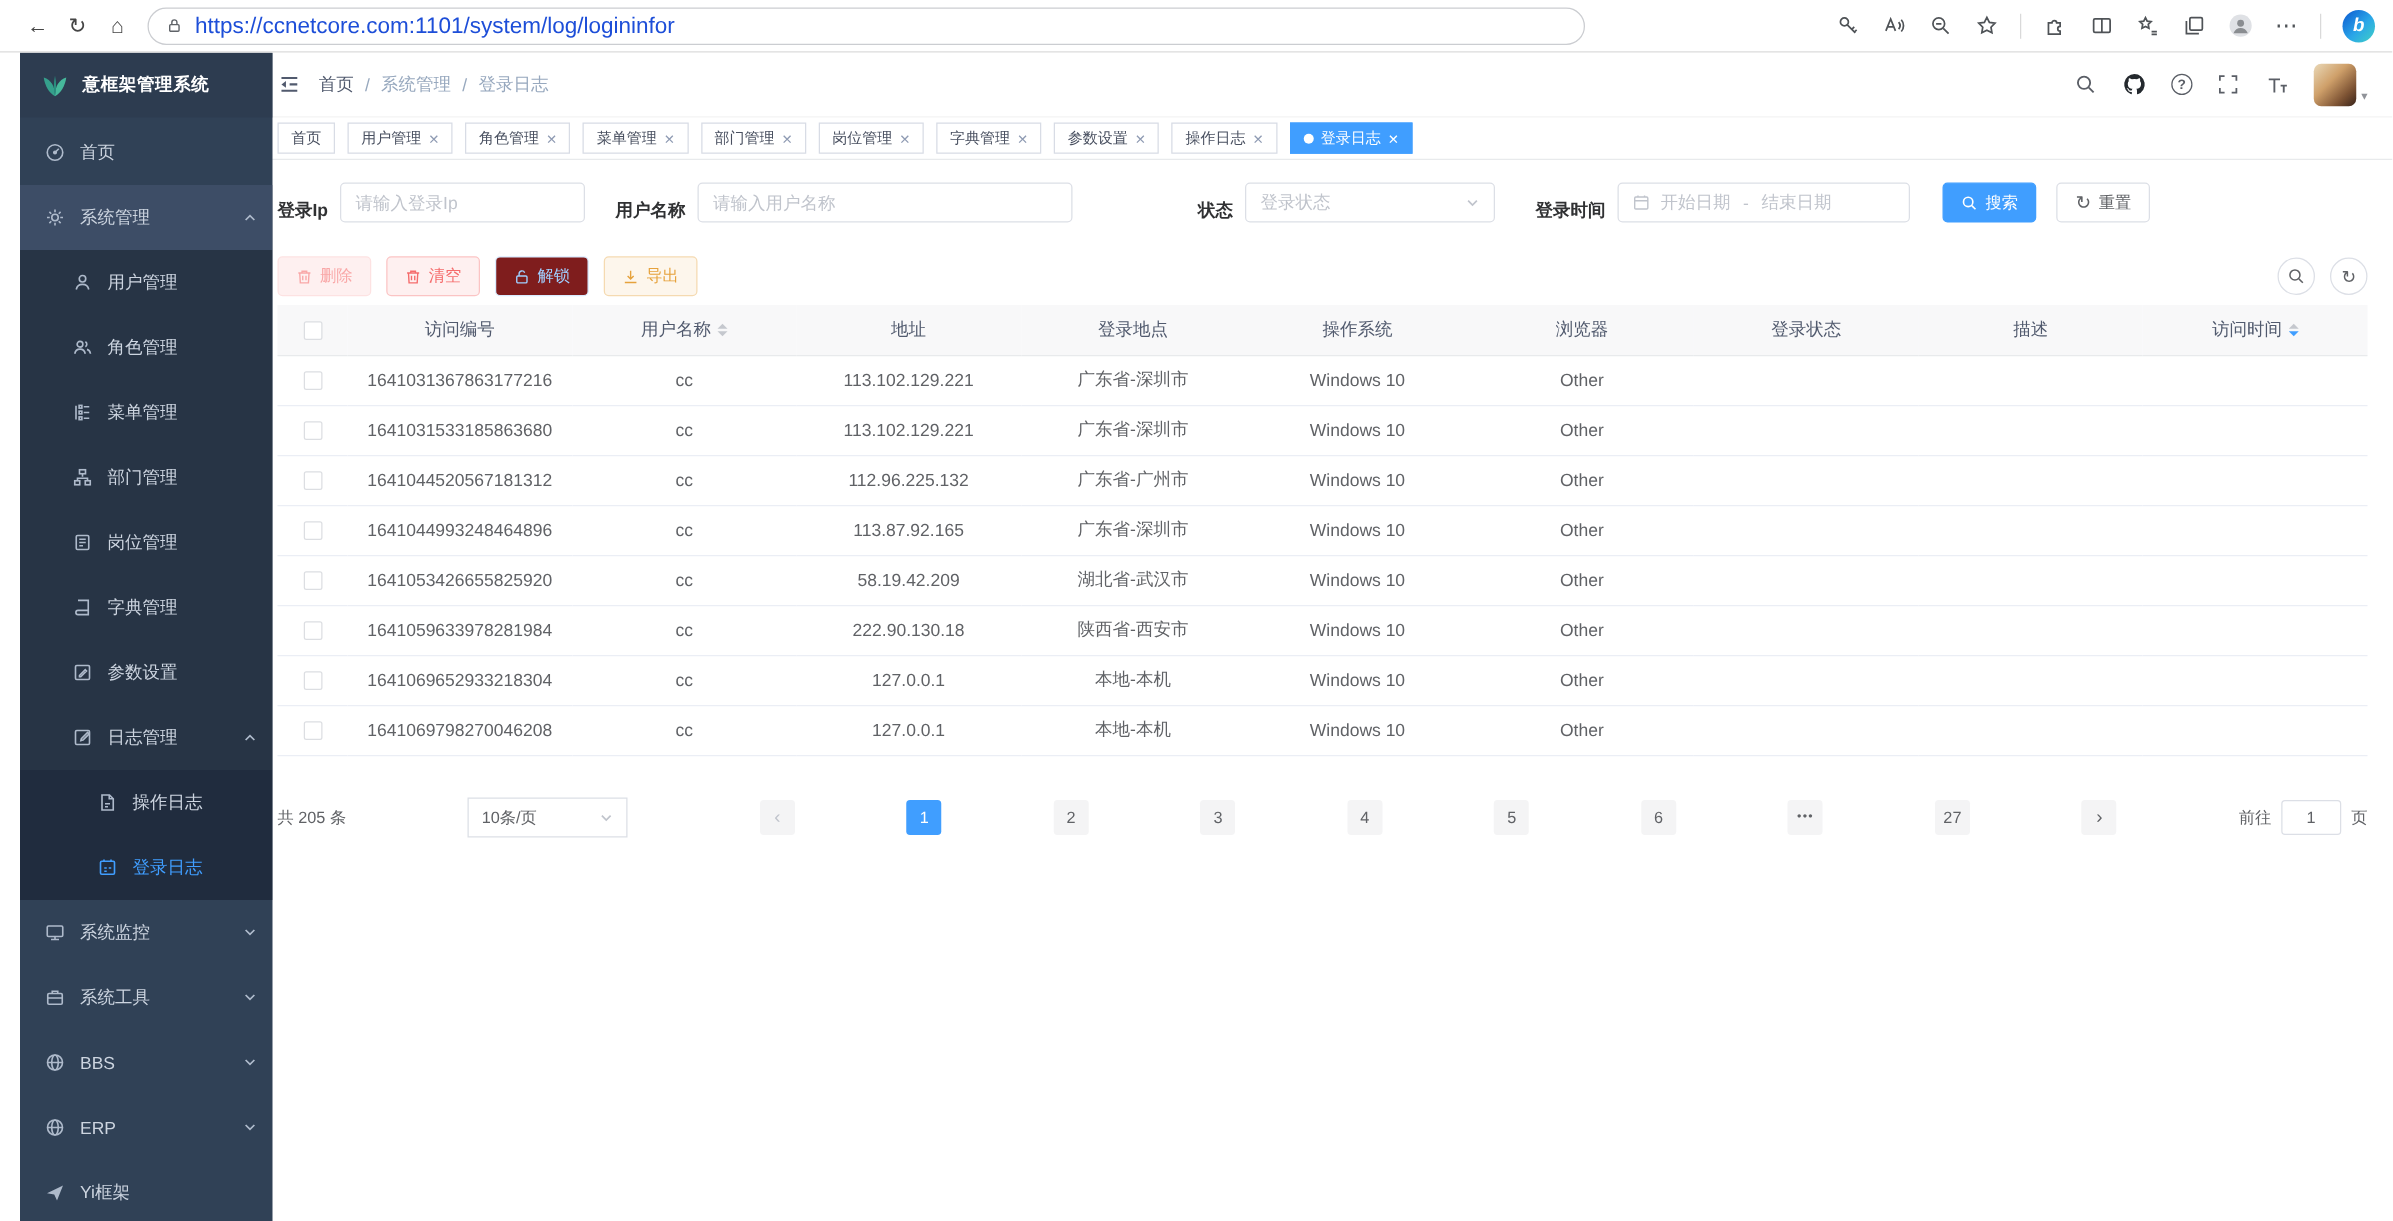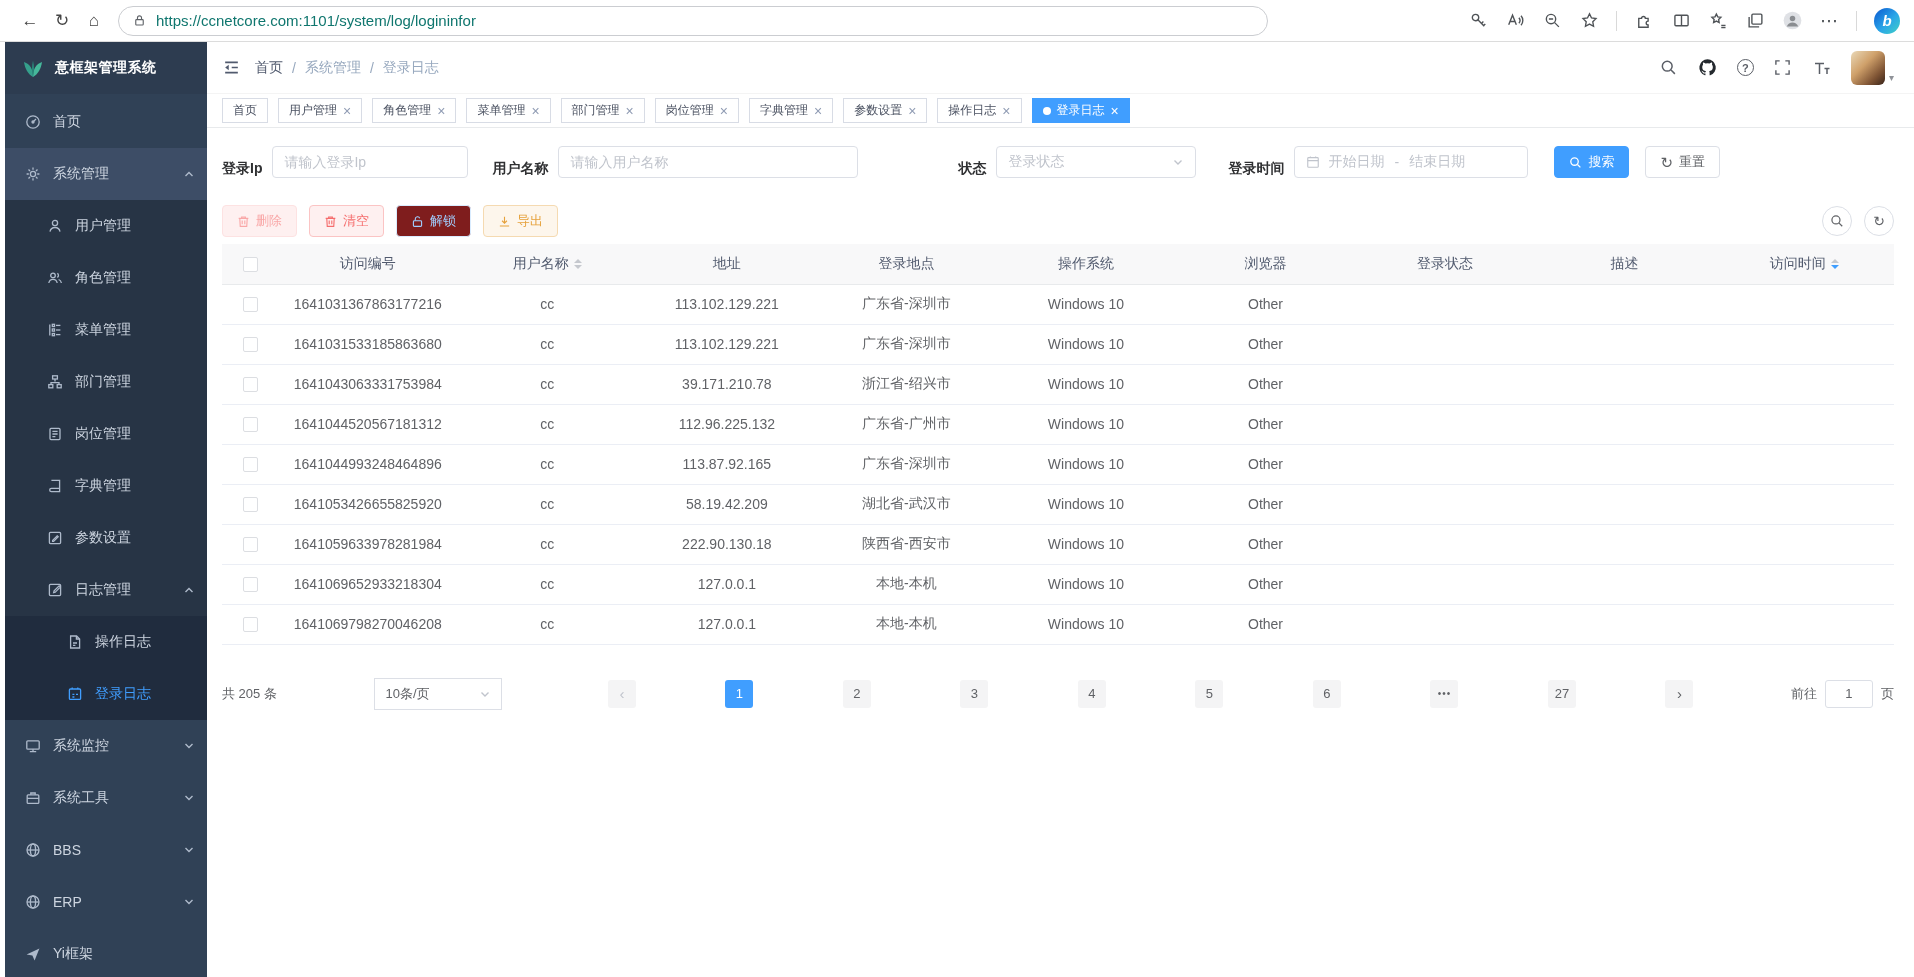--- a/index.html
+++ b/index.html
@@ -4,28 +4,28 @@
 <style>
 *{margin:0;padding:0;box-sizing:border-box}
 html,body{width:1914px;height:977px}
 body{font-family:"Liberation Sans","DejaVu Sans",sans-serif;font-size:14px;color:#303133;background:#fff;overflow:hidden;position:relative}
 svg{display:block}
 
 
 #browser{position:absolute;top:0;left:0;width:100%;height:42px;background:#fff;border-bottom:1px solid #dcdcdc;display:flex;align-items:center;padding:0 14px;z-index:30}
 .bbtn{width:32px;height:32px;border-radius:6px;display:flex;align-items:center;justify-content:center;color:#454545;font-size:17px;cursor:pointer;flex:none}
 #url-pill{width:1150px;height:30px;margin-left:8px;border:1px solid #cbcdd1;border-radius:15px;display:flex;align-items:center;padding:0 14px;gap:10px;background:#fff;flex:none}
-#url-text{font-size:15px;color:#0f766e;white-space:nowrap;overflow:hidden}
+#url-text{font-size:18px;color:#1d4ed8;white-space:nowrap;overflow:hidden}
 #browser-right{margin-left:auto;display:flex;align-items:center;gap:17px;color:#4f5357}
 #browser-right .bico{width:20px;height:20px;display:flex;align-items:center;justify-content:center;cursor:pointer}
 .bdiv{width:1px;height:20px;background:#d9d9d9}
 #bing-btn{width:26px;height:26px;border-radius:50%;background:linear-gradient(135deg,#0b57d0,#2aa6e8 55%,#41d1c5);display:flex;align-items:center;justify-content:center;color:#fff;font-weight:700;font-size:15px;cursor:pointer;font-style:italic}
 
 
-#sidebar{position:absolute;left:5px;top:42px;bottom:0;width:202px;background:#304156;overflow:hidden;z-index:20}
+#sidebar{position:absolute;left:16px;top:42px;bottom:0;width:202px;background:#304156;overflow:hidden;z-index:20}
 #brand{height:52px;display:flex;align-items:center;gap:10px;padding:0 0 0 16px;background:#2d3c50}
 #brand-label{color:#fff;font-weight:700;font-size:14px;letter-spacing:.5px}
 #sidebar-menu{padding-top:2px}
 .menu-item{height:52px;display:flex;align-items:center;gap:12px;padding:0 12px 0 20px;color:#cdd5e0;font-size:14px;cursor:pointer}
 .menu-item svg.mi{width:16px;height:16px;flex:none;color:#aebacb}
 .menu-item.lv2{padding-left:42px;background:#273445}
 .menu-item.lv3{padding-left:62px;background:#202c3e}
 .menu-item.highlight{background:#3d4d66}
 .menu-item.active,.menu-item.active svg.mi{color:#409eff}
 .chev{margin-left:auto;width:12px;height:12px;color:#aebacb;flex:none}
@@ -545,32 +545,20 @@
             <td>113.102.129.221</td>
             <td>广东省-深圳市</td>
             <td>Windows 10</td>
             <td>Other</td>
             <td></td>
             <td></td>
             <td></td>
           </tr>
           <tr>
             <td><span class="checkbox"></span></td>
-            <td>1641043063331753984</td>
-            <td>cc</td>
-            <td>39.171.210.78</td>
-            <td>浙江省-绍兴市</td>
-            <td>Windows 10</td>
-            <td>Other</td>
-            <td></td>
-            <td></td>
-            <td></td>
-          </tr>
-          <tr>
-            <td><span class="checkbox"></span></td>
             <td>1641044520567181312</td>
             <td>cc</td>
             <td>112.96.225.132</td>
             <td>广东省-广州市</td>
             <td>Windows 10</td>
             <td>Other</td>
             <td></td>
             <td></td>
             <td></td>
           </tr>

